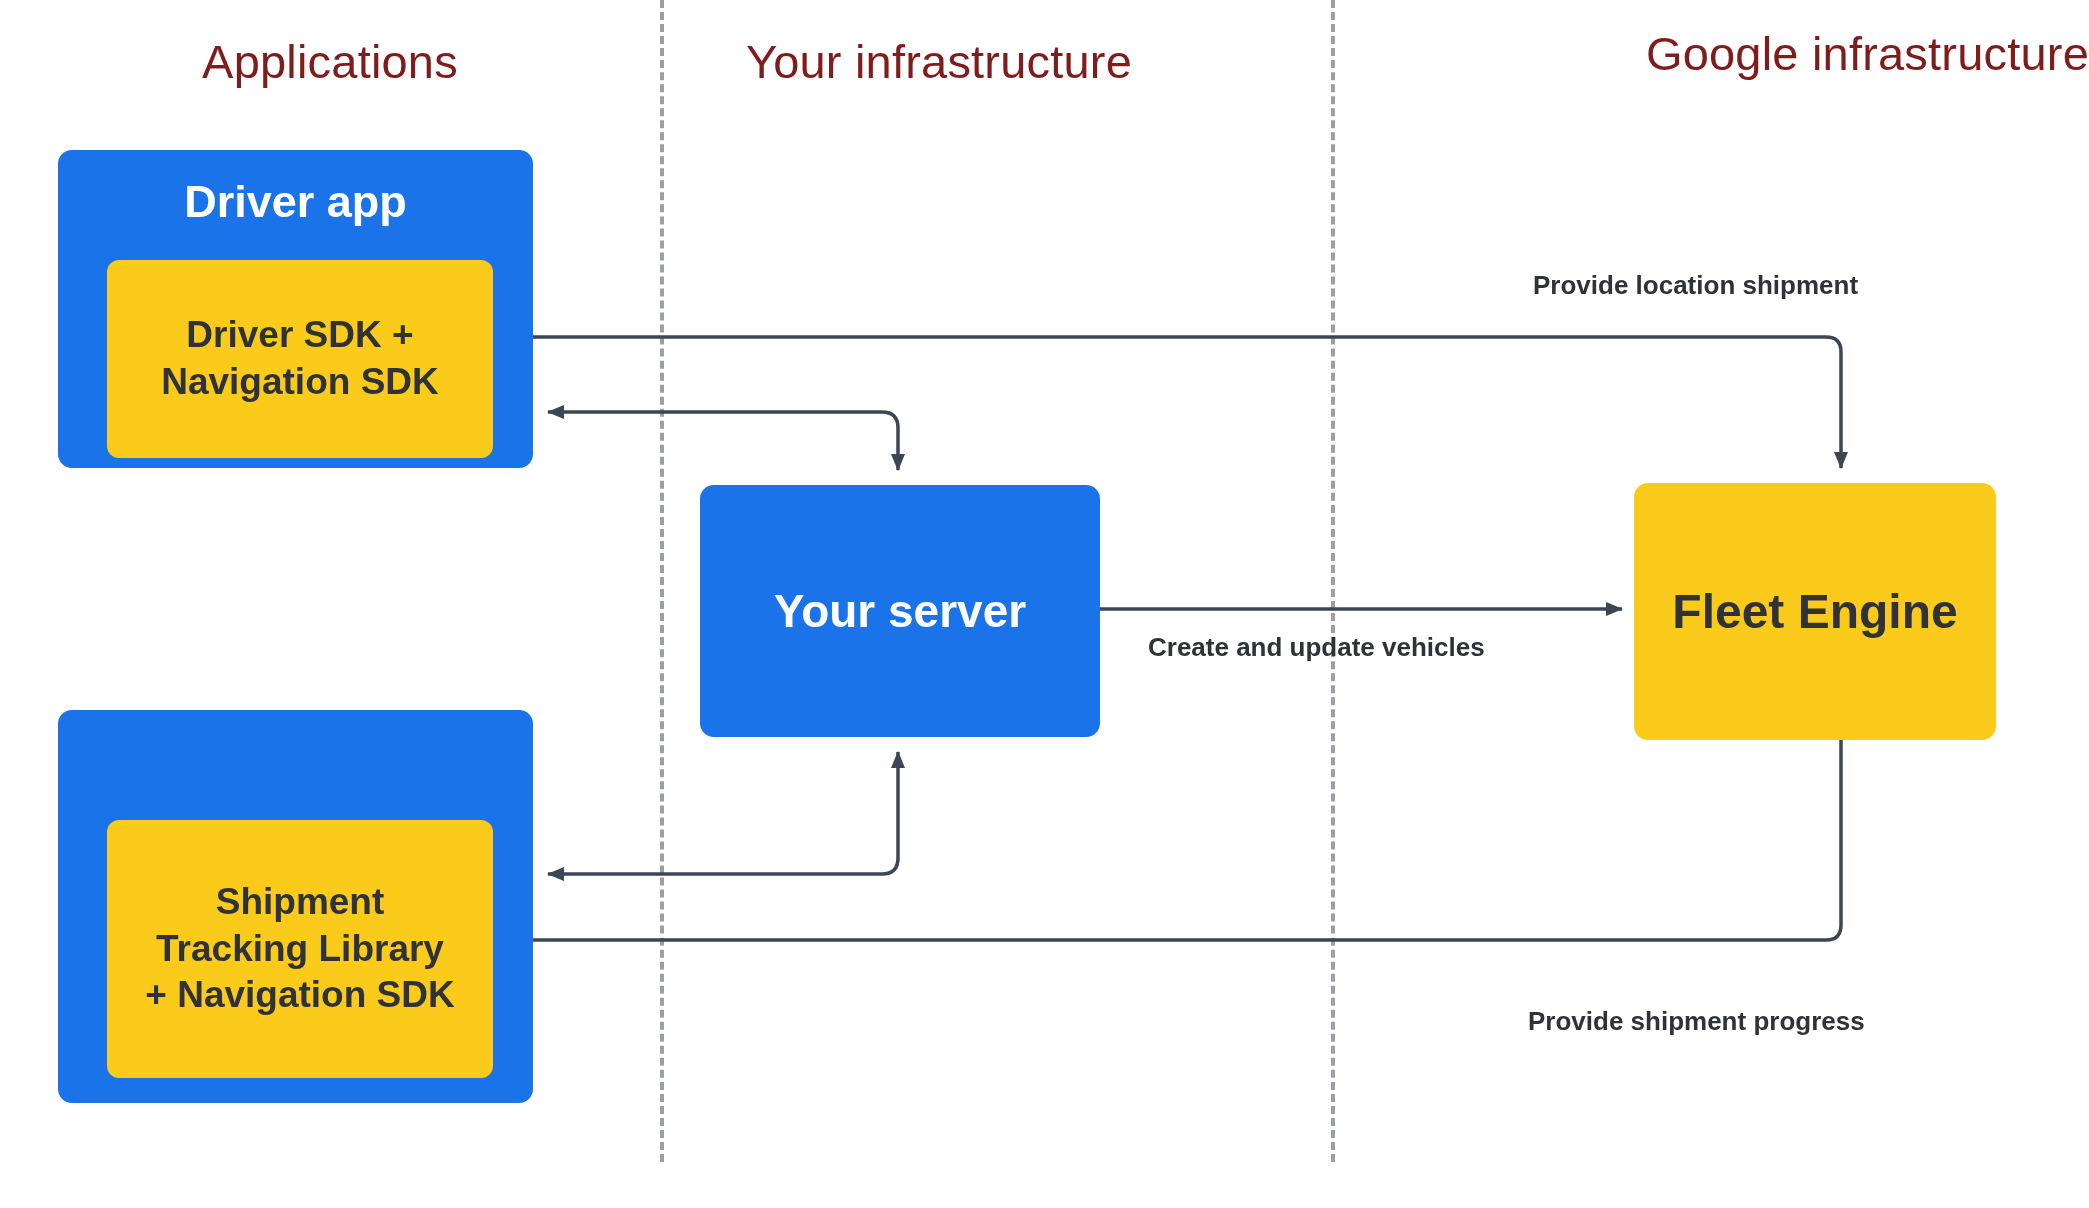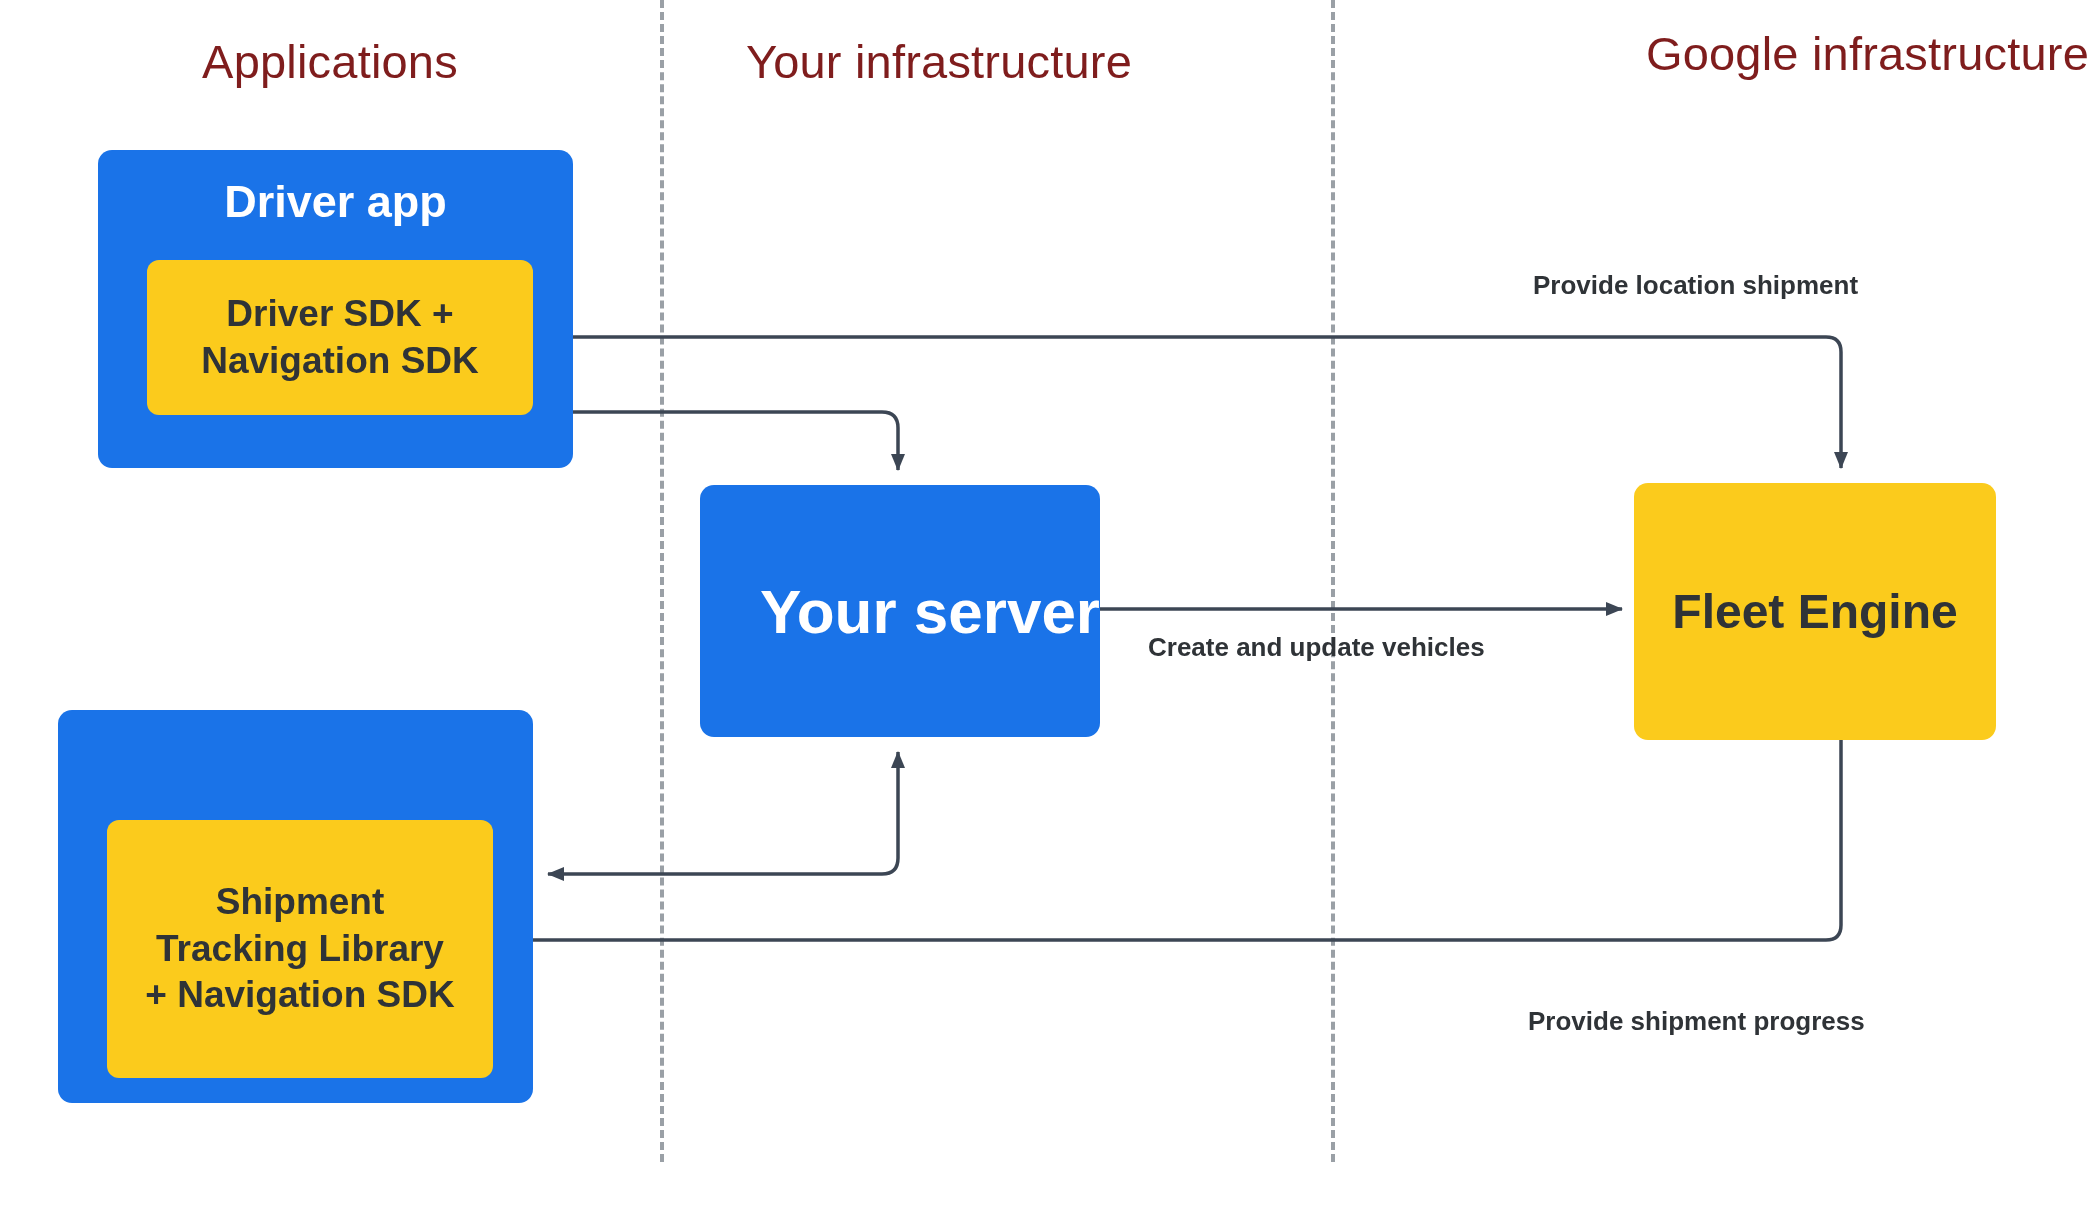--- a/index.html
+++ b/index.html
@@ -62,24 +62,24 @@
     line-height: 1.26;
     box-sizing: border-box;
     padding: 4px 10px;
   }
   .server-box {
     position: absolute;
     background: #1a73e8;
     border-radius: 14px;
     display: flex;
     align-items: center;
-    justify-content: flex-end;
+    justify-content: center;
     color: #ffffff;
     font-weight: bold;
-    font-size: 62px;
+    font-size: 46px;
     white-space: nowrap;
   }
   .engine-box {
     position: absolute;
     background: #fbcb1c;
     border-radius: 14px;
     display: flex;
     align-items: center;
     justify-content: center;
     color: #2f3337;
@@ -133,23 +133,23 @@
 
     <path d="M 548 412 L 882 412 Q 898 412 898 428 L 898 470" fill="none" stroke="#3c4654" stroke-width="3.5" marker-start="url(#arrBig)" marker-end="url(#arrBig)"></path>
 
     <path d="M 1100 609 L 1622 609" fill="none" stroke="#3c4654" stroke-width="3.5" marker-end="url(#arrBig)"></path>
 
     <path d="M 548 874 L 882 874 Q 898 874 898 858 L 898 752" fill="none" stroke="#3c4654" stroke-width="3.5" marker-start="url(#arrBig)" marker-end="url(#arrBig)"></path>
 
     <path d="M 1841 740 L 1841 925 Q 1841 940 1826 940 L 515 940" fill="none" stroke="#3c4654" stroke-width="3.5" marker-end="url(#arrBig)"></path>
   </svg>
 
-  <div class="app-box" style="left:58px; top:150px; width:475px; height:318px;margin-left:40px;">
+  <div class="app-box" style="left:58px; top:150px; width:475px; height:318px;">
     <div class="app-title" style="top:28px;">Driver app</div>
-    <div class="sdk-box" style="left:49px; top:110px; width:386px; height:155px;">
+    <div class="sdk-box" style="left:49px; top:110px; width:386px; height:198px;">
       <span style="white-space:pre-line;">Driver SDK +
 Navigation SDK</span>
     </div>
   </div>
 
   <div class="app-box" style="left:58px; top:710px; width:475px; height:393px;">
     <div class="sdk-box" style="left:49px; top:110px; width:386px; height:258px;">
       <span style="white-space:pre-line;">Shipment
 Tracking Library
 + Navigation SDK</span>

